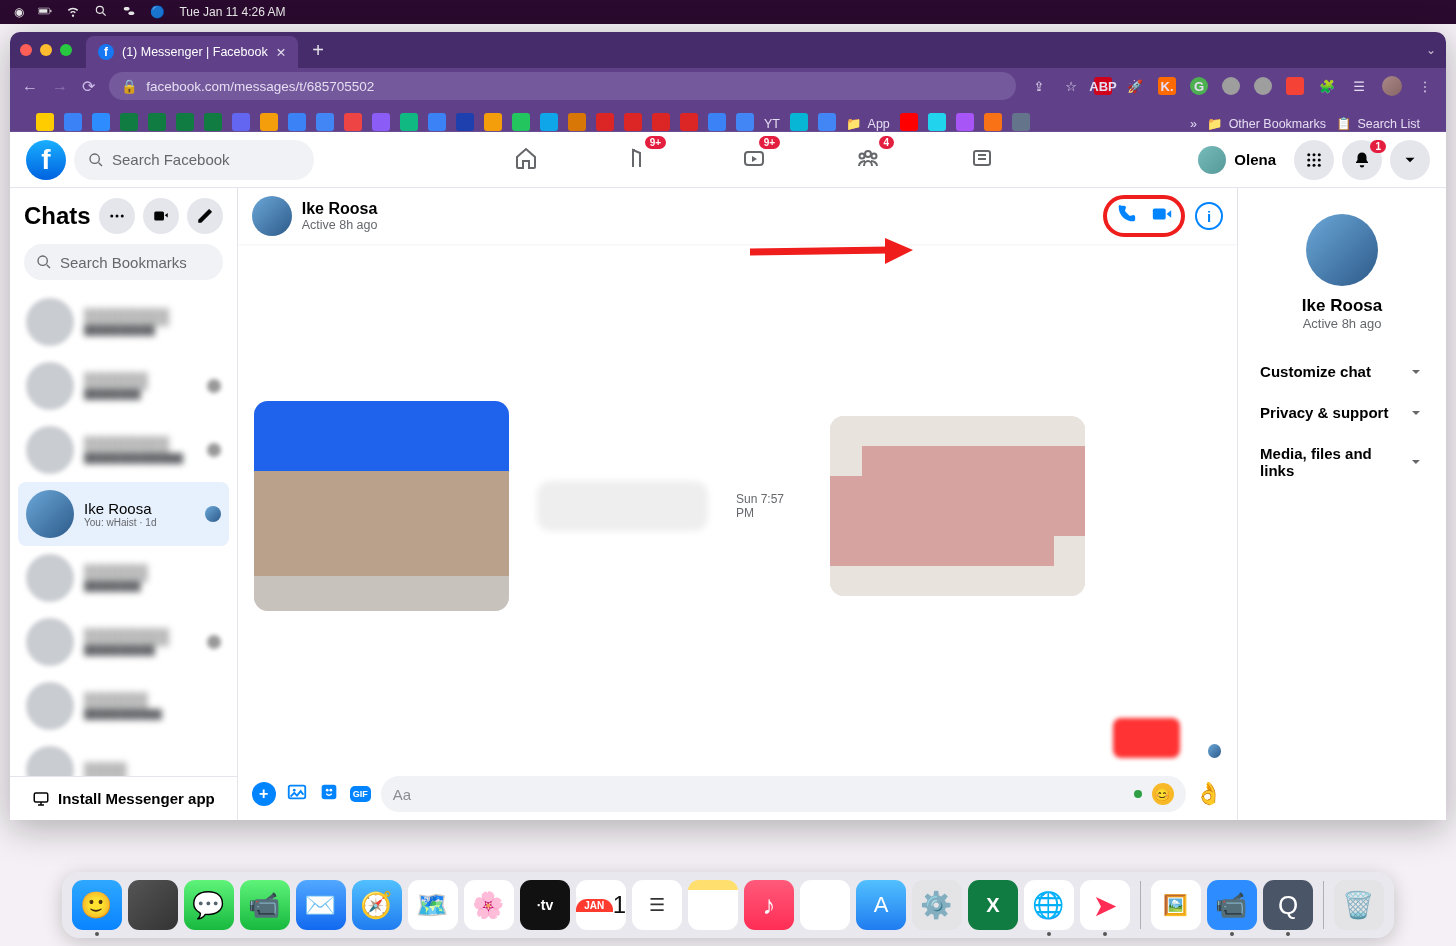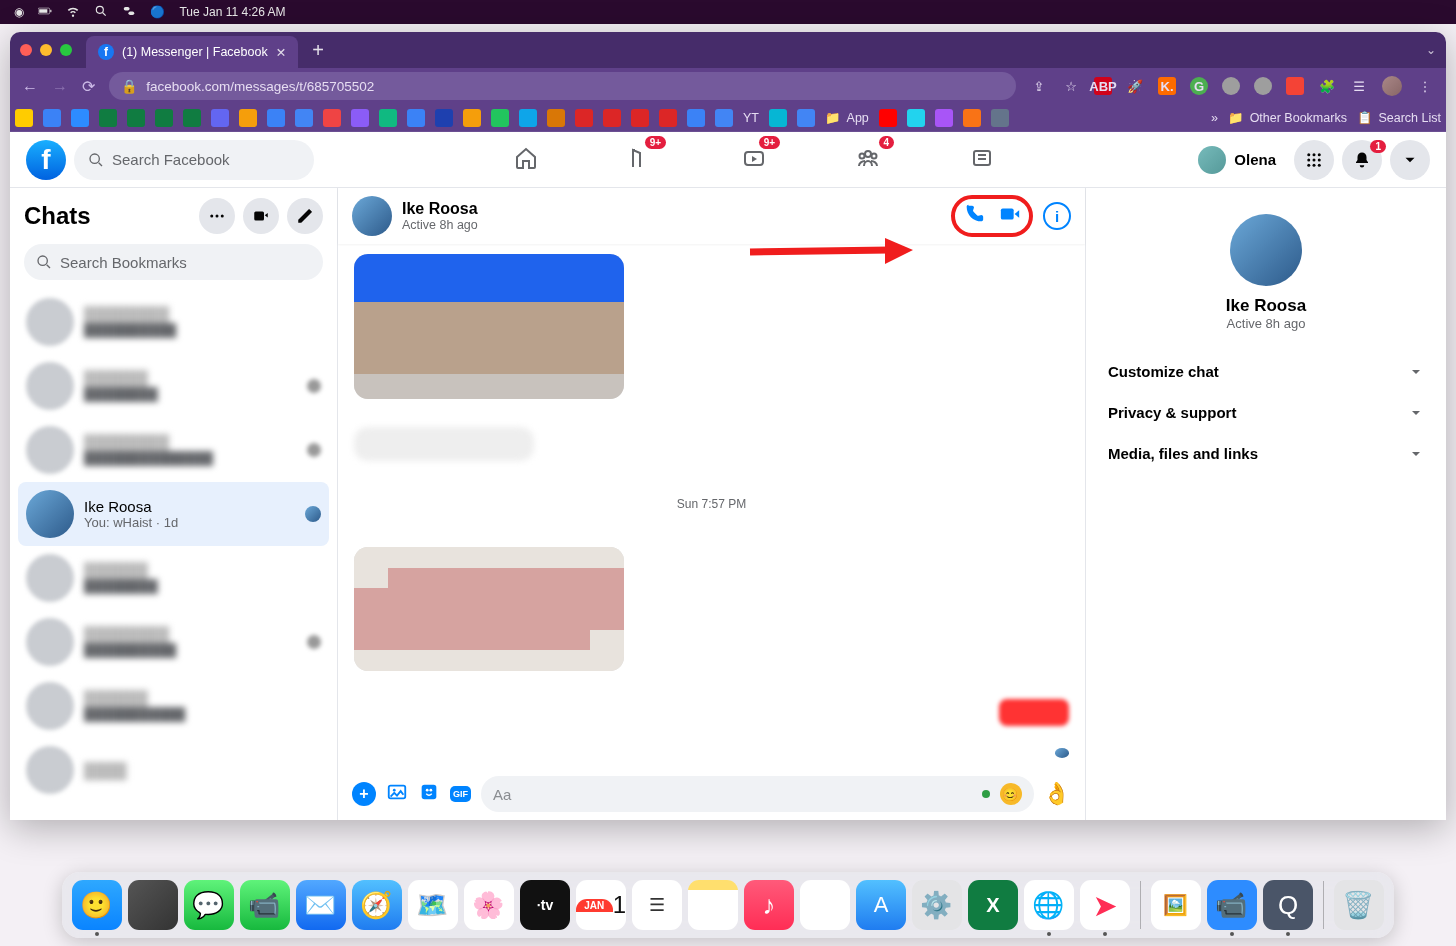--- a/index.html
+++ b/index.html
@@ -27,21 +27,21 @@
 .urlbar .navbtn{color:#cbb9e6;font-size:16px}
 .omnibox { flex:1; background:#745a9c; height:28px; border-radius:14px; display:flex; align-items:center; padding:0 12px; color:#e6ddf2; font-size:13.5px; gap:8px; }
 .omnibox .lock{opacity:.9}
 .urlbar .ricon{width:18px;height:18px;display:flex;align-items:center;justify-content:center;font-size:13px;color:#e6ddf2}
 .ext-abp{background:#d0021b;color:#fff;border-radius:3px;font-size:9px;font-weight:700;padding:1px 2px}
 .ext-k{background:#ff6b00;color:#fff;border-radius:3px;font-size:10px;font-weight:700;padding:0 3px}
 .ext-g{background:#4caf50;color:#fff;border-radius:50%;font-size:10px;font-weight:700;padding:1px 4px}
 .ext-grey{background:#9e9e9e;border-radius:50%;width:16px;height:16px}
 .ext-red{background:#f44336;border-radius:3px;width:16px;height:16px}
 .avatar-s{width:20px;height:20px;border-radius:50%;background:linear-gradient(135deg,#a88,#866)}
-.bookmarks { height:28px; background:#5f4089; display:flex; align-items:center; padding:0 5px; gap:10px; border-bottom:1px solid rgba(255,255,255,.08);}
+.bookmarks { height:28px; background:#5f4089; display:flex; align-items:flex-end; padding:0 26px; gap:10px; border-bottom:1px solid rgba(255,255,255,.08);}
 .bm{width:18px;height:18px;border-radius:3px;flex-shrink:0}
 .bookmarks .spacer{flex:1}
 .bookmarks .folder{color:#e6ddf2;font-size:12.5px;display:flex;align-items:center;gap:6px}
 
 
 .fb { position:absolute; top:100px; left:0; right:0; bottom:0; background:#fff; display:flex; flex-direction:column; }
 .fb-header { height:56px; border-bottom:1px solid #e4e6eb; display:flex; align-items:center; padding:0 16px; }
 .fb-logo{width:40px;height:40px;background:linear-gradient(#19afff,#0062e0);border-radius:50%;color:#fff;font-weight:900;font-size:28px;display:flex;align-items:center;justify-content:center;font-family:sans-serif}
 .fb-search{margin-left:8px;background:#f0f2f5;height:40px;border-radius:50px;display:flex;align-items:center;padding:0 14px;width:240px;color:#65676b;font-size:15px;gap:8px}
 .fb-center{flex:1;display:flex;justify-content:center;gap:70px}
@@ -62,41 +62,41 @@
 .chats-head h1{font-size:24px;font-weight:800;flex:1}
 .chats-head .iconbtn{width:36px;height:36px;margin-left:8px}
 .msearch{margin:0 14px 10px;background:#f0f2f5;height:36px;border-radius:50px;display:flex;align-items:center;padding:0 12px;color:#65676b;font-size:15px;gap:8px}
 .chatlist{flex:1;overflow-y:auto;padding:0 8px}
 .crow{display:flex;align-items:center;gap:10px;padding:8px;border-radius:8px;cursor:pointer}
 .crow.active{background:#e7f0fd}
 .crow .av{width:48px;height:48px;border-radius:50%;background:#c9ccd1;filter:blur(2px)}
 .crow.active .av{filter:none;background:linear-gradient(135deg,#6ba8d8,#2d5a8a)}
 .crow .txt{flex:1;min-width:0}
 .crow .name{font-weight:500;font-size:15px}
-.crow .prev{font-size:13px;color:#65676b;white-space:nowrap;overflow:hidden;text-overflow:ellipsis}
+.crow .prev{font-size:10px;color:#65676b;white-space:nowrap;overflow:hidden;text-overflow:ellipsis}
 .crow .blur{filter:blur(3px);color:#bbb}
 .crow .side{width:14px;height:14px;border-radius:50%;background:#999;filter:blur(2px)}
 .crow.active .side{filter:none;background:linear-gradient(135deg,#6ba8d8,#2d5a8a);width:16px;height:16px}
 .install{height:44px;border-top:1px solid #e4e6eb;display:flex;align-items:center;justify-content:center;gap:8px;font-weight:600;font-size:15px}
 
 
 .conv{flex:1;display:flex;flex-direction:column;border-right:1px solid #e4e6eb}
 .conv-head{height:56px;display:flex;align-items:center;padding:0 14px;gap:10px;box-shadow:0 1px 2px rgba(0,0,0,.05)}
 .conv-head .av{width:40px;height:40px;border-radius:50%;background:linear-gradient(135deg,#6ba8d8,#2d5a8a)}
 .conv-head .n{font-weight:600;font-size:16px}
 .conv-head .s{font-size:12.5px;color:#65676b}
 .conv-head .sp{flex:1}
 .callwrap{display:flex;align-items:center}
 .callpill{border:4px solid #f01d1d;border-radius:24px;padding:4px 8px;display:flex;gap:14px}
 .callpill svg{width:22px;height:22px;fill:#0084ff}
 .infobtn{margin-left:10px;width:28px;height:28px;border-radius:50%;border:2px solid #0084ff;color:#0084ff;font-weight:800;font-size:15px;display:flex;align-items:center;justify-content:center}
 .arrow-annot{position:absolute;left:735px;top:200px;pointer-events:none}
 .arrow-annot svg{width:170px;height:40px}
 
-.msgs{flex:1;overflow:auto;padding:10px 16px;display:flex;flex-direction:column;align-items:flex-start;gap:28px}
+.msgs{flex:1;overflow:auto;padding:10px 16px;display:flex;align-items:center;gap:28px}
 .msgs .ts{align-self:center;color:#65676b;font-size:12px;margin:8px 0}
 .bubble-img{width:270px;height:210px;border-radius:14px;background:#ddd;overflow:hidden}
 .pixelate{width:100%;height:100%;display:grid;grid-template-columns:repeat(8,1fr);grid-template-rows:repeat(6,1fr)}
 .pixelate span{background:#c8c2bd}
 .px-blue span:nth-child(-n+16){background:#1f63ed}
 .px-blue span:nth-child(n+17):nth-child(-n+40){background:#b9a18c}
 .px-frame span{background:#e8e3dd}
 .px-frame span:nth-child(n+10):nth-child(-n+39){background:#d6a3a0}
 .px-red{width:70px;height:40px;background:#f33;border-radius:8px;align-self:flex-end;filter:blur(2px)}
 .seen{width:14px;height:14px;border-radius:50%;background:linear-gradient(135deg,#6ba8d8,#2d5a8a);align-self:flex-end;margin-top:-6px}
@@ -413,20 +413,28 @@
                 <div class="prev">███████████</div>
               </div>
             </div>
           <div class="crow">
               <div class="av"></div>
               <div class="txt blur">
                 <div class="name">████</div>
               </div>
             </div>
         </div>
+        <div class="install">
+          <svg width="18" height="18" viewBox="0 0 24 24">
+              <rect x="3" y="4" width="18" height="12" rx="2" fill="none" stroke="#050505" stroke-width="2"></rect>
+              <line x1="8" y1="20" x2="16" y2="20" stroke="#050505" stroke-width="2"></line>
+              <line x1="12" y1="16" x2="12" y2="20" stroke="#050505" stroke-width="2"></line>
+            </svg>
+          <span>Install Messenger app</span>
+        </div>
       </div>
 
       <div class="conv">
         <div class="conv-head">
           <div class="av"></div>
           <div>
             <div class="n">Ike Roosa</div>
             <div class="s">Active 8h ago</div>
           </div>
           <div class="sp"></div>

